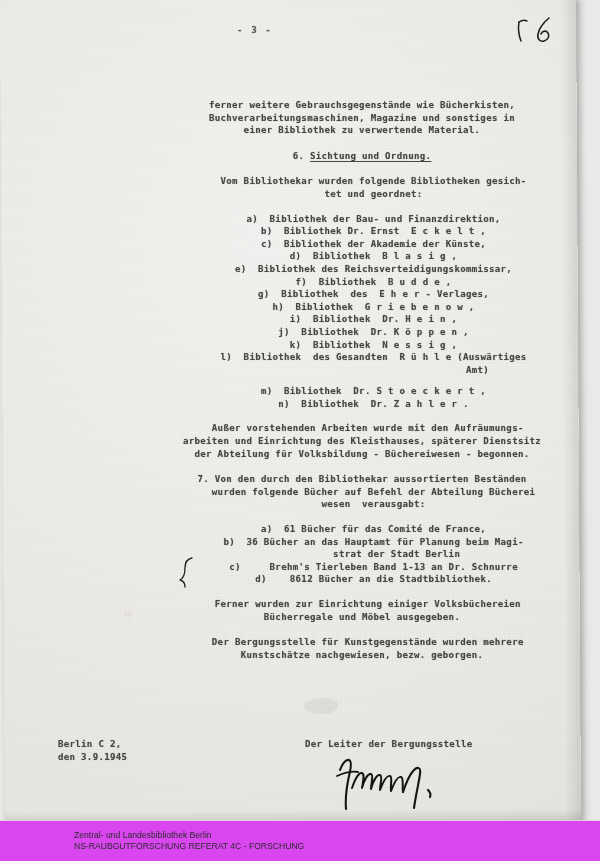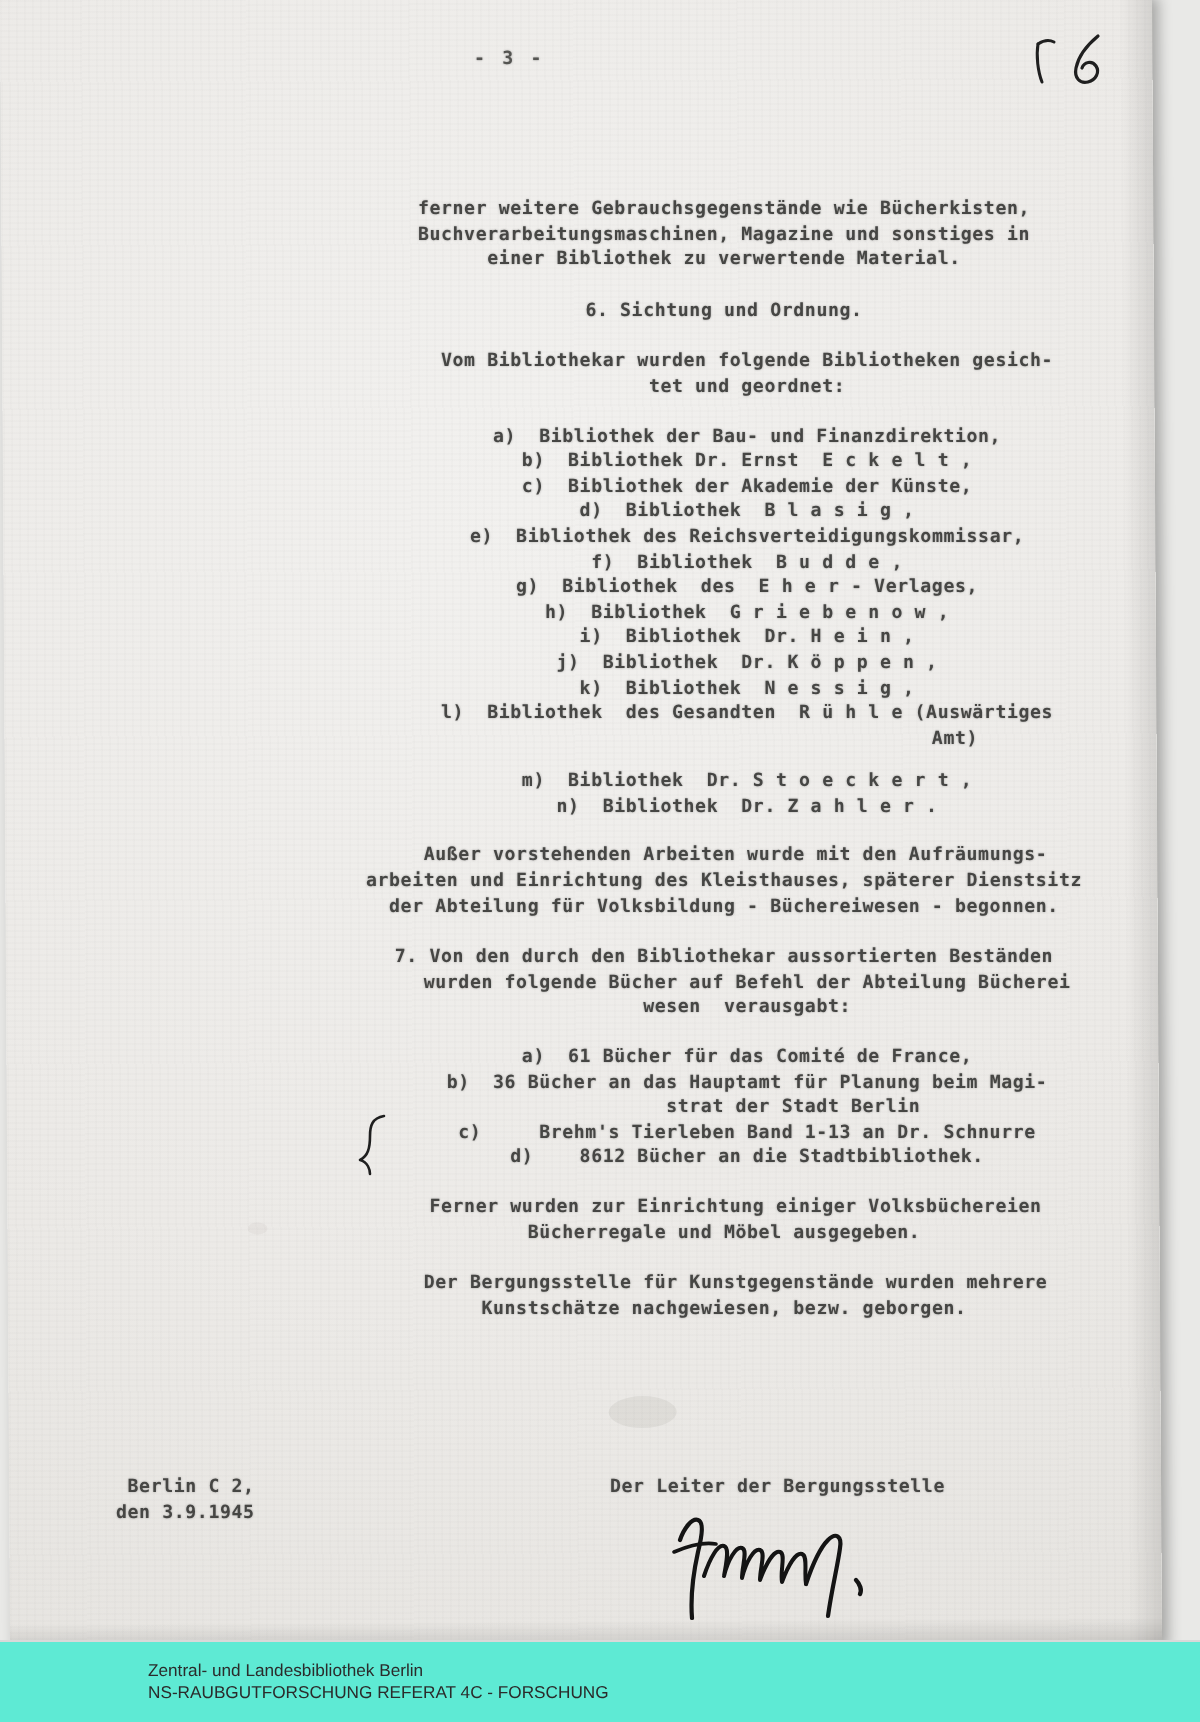--- a/index.html
+++ b/index.html
@@ -73,21 +73,21 @@
     color: #4a4a47;
   }
 
   #body-block {
     left: 152px; top: 99px;
     width: 420px;
     text-align: center;
   }
   #body-block .line { display: block; }
 
-  .u { text-underline-offset: 2px; }
+  .u { text-decoration: underline; text-underline-offset: 2px; }
 
   
   .head-num { display: inline; }
 
   
 
   
   #sig-left  { left: 58px;  top: 738px; }
   #sig-right { left: 305px; top: 738px; }
 
@@ -110,21 +110,21 @@
     position: absolute;
     left: 178px; top: 556px;
     width: 22px; height: 32px;
   }
 
   
   #footer {
     position: absolute;
     left: 0; bottom: 0;
     width: 600px; height: 41px;
-    background: #5eead4;
+    background: #d946ef;
     border-top: 1px solid #d8d8d8;
   }
   #footer .f-left {
     position: absolute; left: 74px; top: 9px;
     font-size: 8.6px; line-height: 11.4px;
     color: #2b2b2b;
     white-space: pre-line;
   }
   #footer .f-right {
     position: absolute; left: 376px; top: 9px;
@@ -154,21 +154,21 @@
     <path d="M3 8 C6 6, 9 6, 11 7" stroke="#1f1f1f" stroke-width="1.5" fill="none" stroke-linecap="round"></path>
     <path d="M33 4 C27 9, 23 15, 22 20 C21 25, 24 28, 28 27 C32 26, 34 22, 32 19 C30 16, 26 17, 25 20" stroke="#1f1f1f" stroke-width="1.6" fill="none" stroke-linecap="round" stroke-linejoin="round"></path>
   </svg>
 
   <div class="tw" id="body-block"><span class="line">ferner weitere Gebrauchsgegenstände wie Bücherkisten,</span><span class="line">Buchverarbeitungsmaschinen, Magazine und sonstiges in</span><span class="line">einer Bibliothek zu verwertende Material.</span><span class="line" style="display: block; height: 13px;"></span><span class="line"><span class="head-num">6. </span><span class="u">Sichtung und Ordnung.</span></span><span class="line" style="display: block; height: 13px;"></span><span class="line">    Vom Bibliothekar wurden folgende Bibliotheken gesich-</span><span class="line">    tet und geordnet:</span><span class="line" style="display: block; height: 12px;"></span><span class="line">    a)  Bibliothek der Bau- und Finanzdirektion,</span><span class="line">    b)  Bibliothek Dr. Ernst  E c k e l t ,</span><span class="line">    c)  Bibliothek der Akademie der Künste,</span><span class="line">    d)  Bibliothek  B l a s i g ,</span><span class="line">    e)  Bibliothek des Reichsverteidigungskommissar,</span><span class="line">    f)  Bibliothek  B u d d e ,</span><span class="line">    g)  Bibliothek  des  E h e r - Verlages,</span><span class="line">    h)  Bibliothek  G r i e b e n o w ,</span><span class="line">    i)  Bibliothek  Dr. H e i n ,</span><span class="line">    j)  Bibliothek  Dr. K ö p p e n ,</span><span class="line">    k)  Bibliothek  N e s s i g ,</span><span class="line">    l)  Bibliothek  des Gesandten  R ü h l e (Auswärtiges</span><span class="line">                                        Amt)</span><span class="line" style="display: block; height: 9px;"></span><span class="line">    m)  Bibliothek  Dr. S t o e c k e r t ,</span><span class="line">    n)  Bibliothek  Dr. Z a h l e r .</span><span class="line" style="display: block; height: 12px;"></span><span class="line">  Außer vorstehenden Arbeiten wurde mit den Aufräumungs-</span><span class="line">arbeiten und Einrichtung des Kleisthauses, späterer Dienstsitz</span><span class="line">der Abteilung für Volksbildung - Büchereiwesen - begonnen.</span><span class="line" style="display: block; height: 13px;"></span><span class="line"><span class="head-num">7. </span><span>Von den durch den Bibliothekar aussortierten Beständen</span></span><span class="line">    wurden folgende Bücher auf Befehl der Abteilung Bücherei</span><span class="line">    wesen  verausgabt:</span><span class="line" style="display: block; height: 12px;"></span><span class="line">    a)  61 Bücher für das Comité de France,</span><span class="line">    b)  36 Bücher an das Hauptamt für Planung beim Magi-</span><span class="line">            strat der Stadt Berlin</span><span class="line">    c)     Brehm's Tierleben Band 1-13 an Dr. Schnurre</span><span class="line">    d)    8612 Bücher an die Stadtbibliothek.</span><span class="line" style="display: block; height: 12px;"></span><span class="line">  Ferner wurden zur Einrichtung einiger Volksbüchereien</span><span class="line">Bücherregale und Möbel ausgegeben.</span><span class="line" style="display: block; height: 13px;"></span><span class="line">  Der Bergungsstelle für Kunstgegenstände wurden mehrere</span><span class="line">Kunstschätze nachgewiesen, bezw. geborgen.</span></div>
 
   <svg id="hand-brace" viewBox="0 0 22 32">
     <path d="M14 2 C8 3, 7 7, 7 12 C7 18, 6 22, 2 24 C6 25, 7 29, 7 31" stroke="#1f1f1f" stroke-width="1.3" fill="none" stroke-linecap="round" stroke-linejoin="round"></path>
   </svg>
 
-  <div class="tw" id="sig-left"><span style="display: block; text-align: right;">Berlin C 2,</span><span style="display: block;">den 3.9.1945</span></div>
+  <div class="tw" id="sig-left"><span style="display: block;">Berlin C 2,</span><span style="display: block;">den 3.9.1945</span></div>
   <div class="tw" id="sig-right">Der Leiter der Bergungsstelle</div>
 
   <svg id="signature" viewBox="0 0 120 62">
     <g stroke="#141414" fill="none" stroke-linecap="round" stroke-linejoin="round">
       <path d="M8 18 C10 12, 14 7, 17 8 C20 9, 19 16, 17 24 C15 33, 13 44, 14 57" stroke-width="2.1"></path>
       <path d="M5 24 C12 21, 20 19, 26 20" stroke-width="1.8"></path>
       <path d="M20 36 C23 27, 27 20, 30 21 C33 22, 31 30, 30 36 C32 28, 36 21, 39 22 C42 23, 39 31, 39 37
                C41 29, 45 22, 48 23 C51 24, 48 32, 48 38 C51 30, 55 23, 58 24 C61 25, 58 33, 59 39
                C62 31, 66 24, 69 25 C72 26, 70 34, 71 40" stroke-width="2.0"></path>
       <path d="M71 40 C74 31, 78 22, 82 18 C86 14, 89 16, 88 22 C87 30, 84 42, 82 56" stroke-width="2.1"></path>

